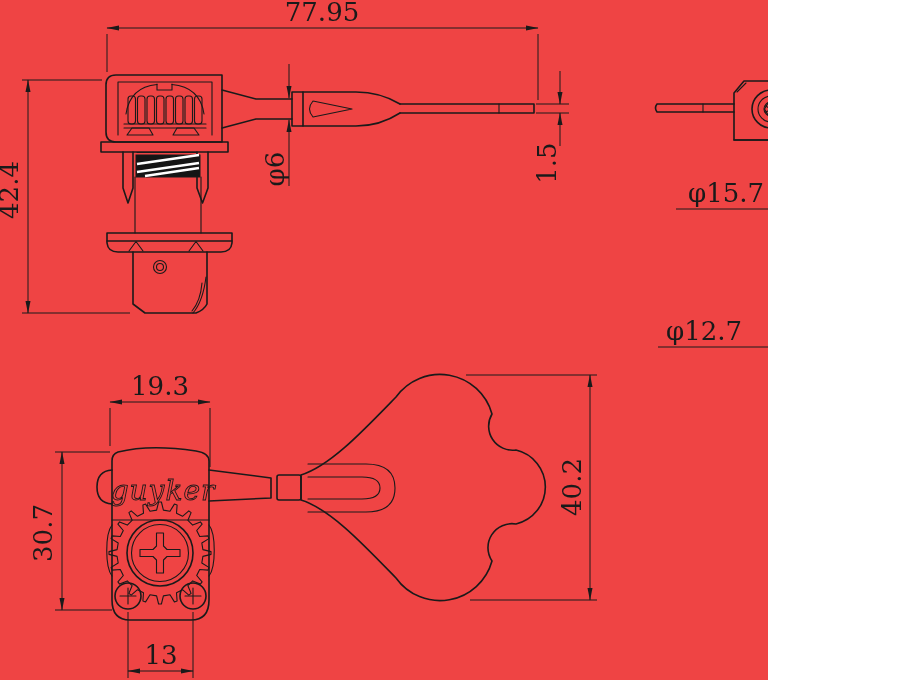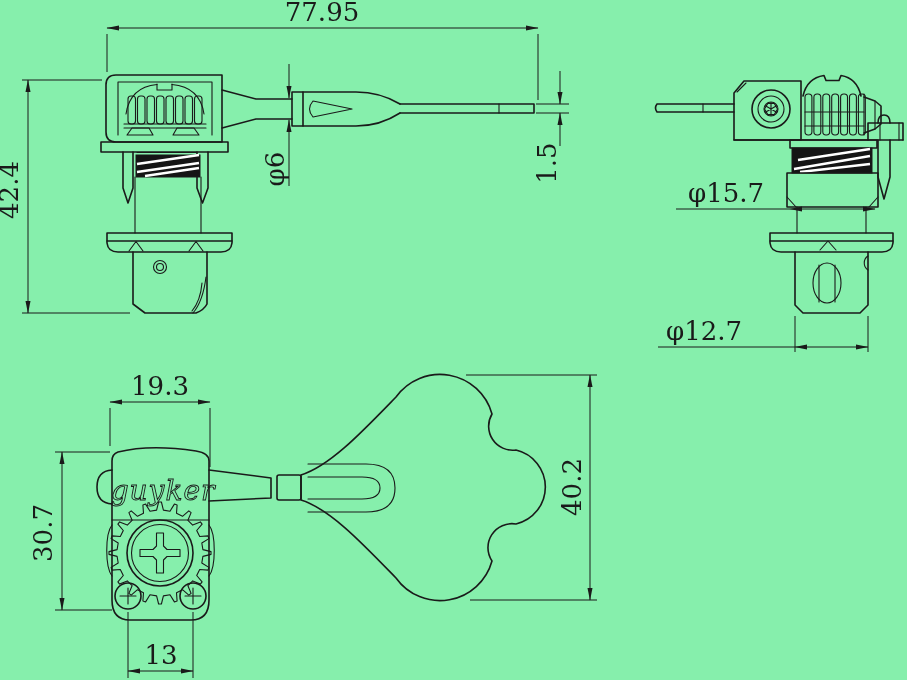--- a/index.html
+++ b/index.html
@@ -1,16 +1,16 @@
 <!DOCTYPE html>
 <html><head>
 <meta charset="utf-8">
 <style>
   html,body{margin:0;padding:0;background:#fff;}
-  .sheet{position:relative;width:907px;height:680px;background:#86efac;overflow:hidden;
+  .sheet{position:relative;width:768px;height:680px;background:#ef4444;overflow:hidden;
          font-family:"DejaVu Serif",serif;}
   svg{position:absolute;left:0;top:0;}
   .ol{fill:none;stroke:#1a1a1a;stroke-width:1.6;stroke-linecap:round;stroke-linejoin:round;}
   .olt{fill:none;stroke:#1a1a1a;stroke-width:1.1;stroke-linecap:round;stroke-linejoin:round;}
   .dl{fill:none;stroke:#1a1a1a;stroke-width:1;}
   .dark{fill:#151515;stroke:#1a1a1a;stroke-width:1;}
   .streak{fill:none;stroke:#ffffff;stroke-width:2.4;}
   .dim{font-family:"DejaVu Serif",serif;font-size:26px;fill:#1a1a1a;}
   .logo{font-family:"DejaVu Serif",serif;font-style:italic;font-size:28px;letter-spacing:1px;
         fill:none;stroke:#1a1a1a;stroke-width:0.9;}

